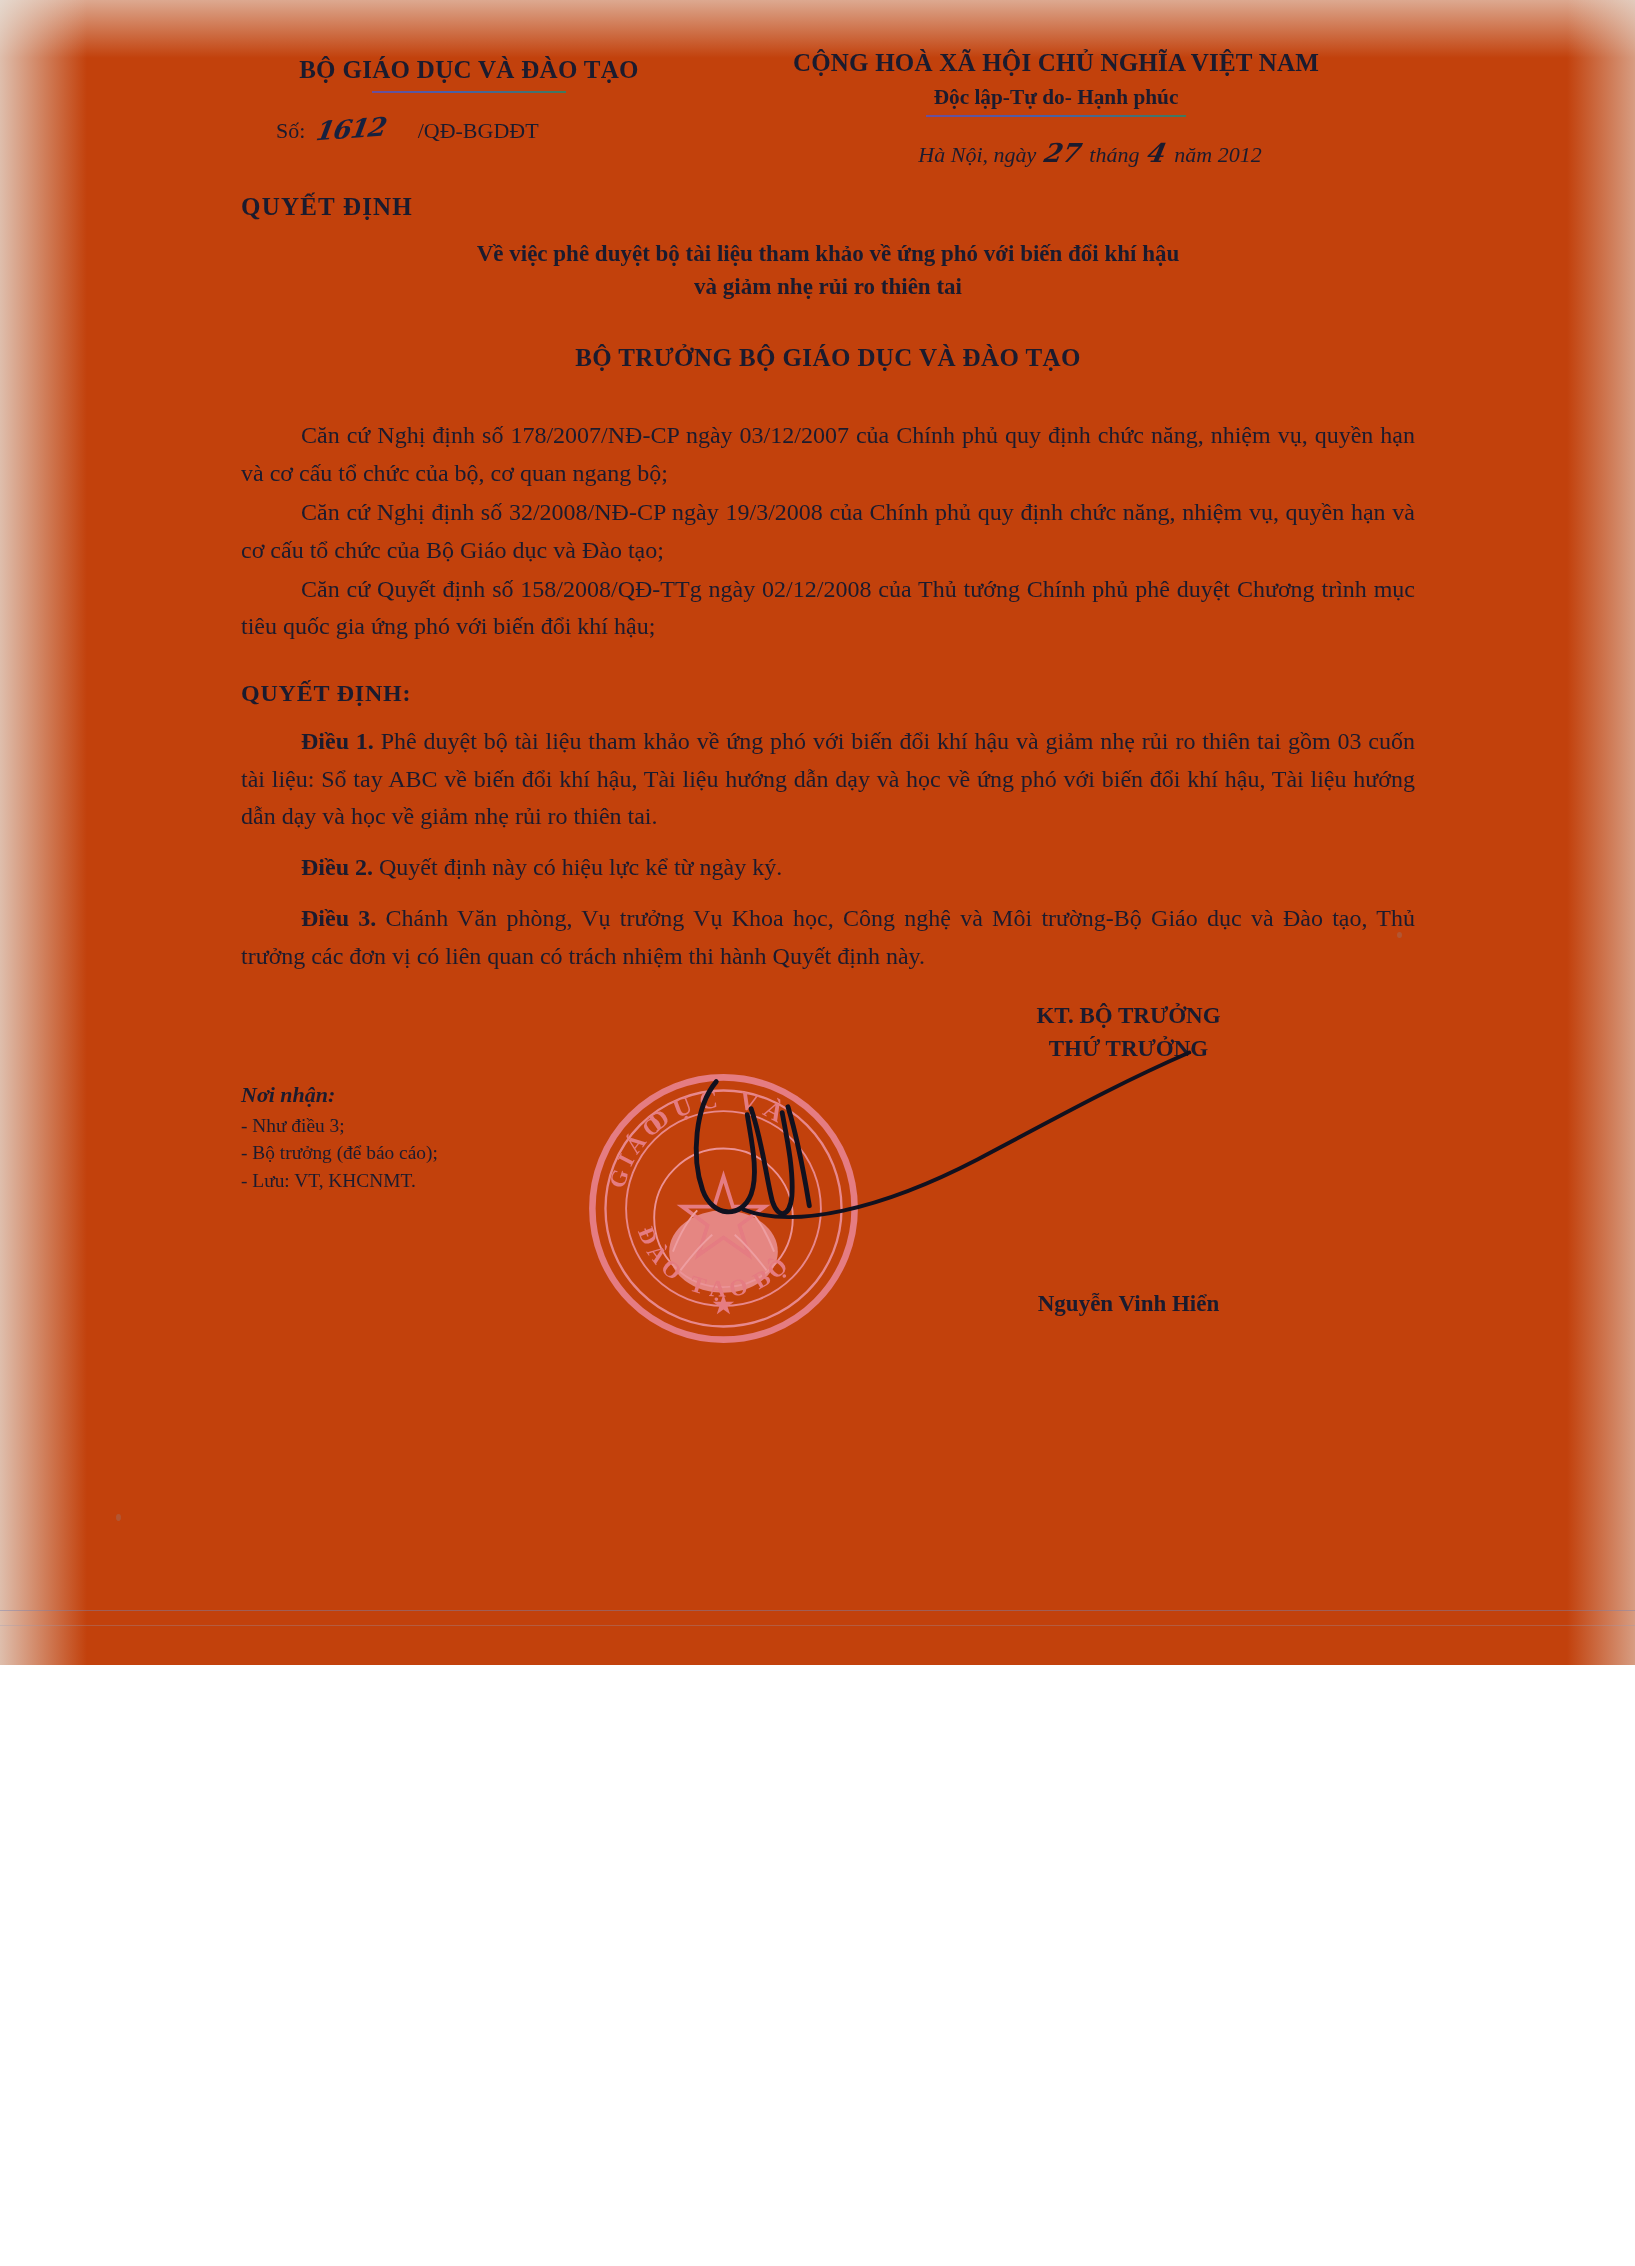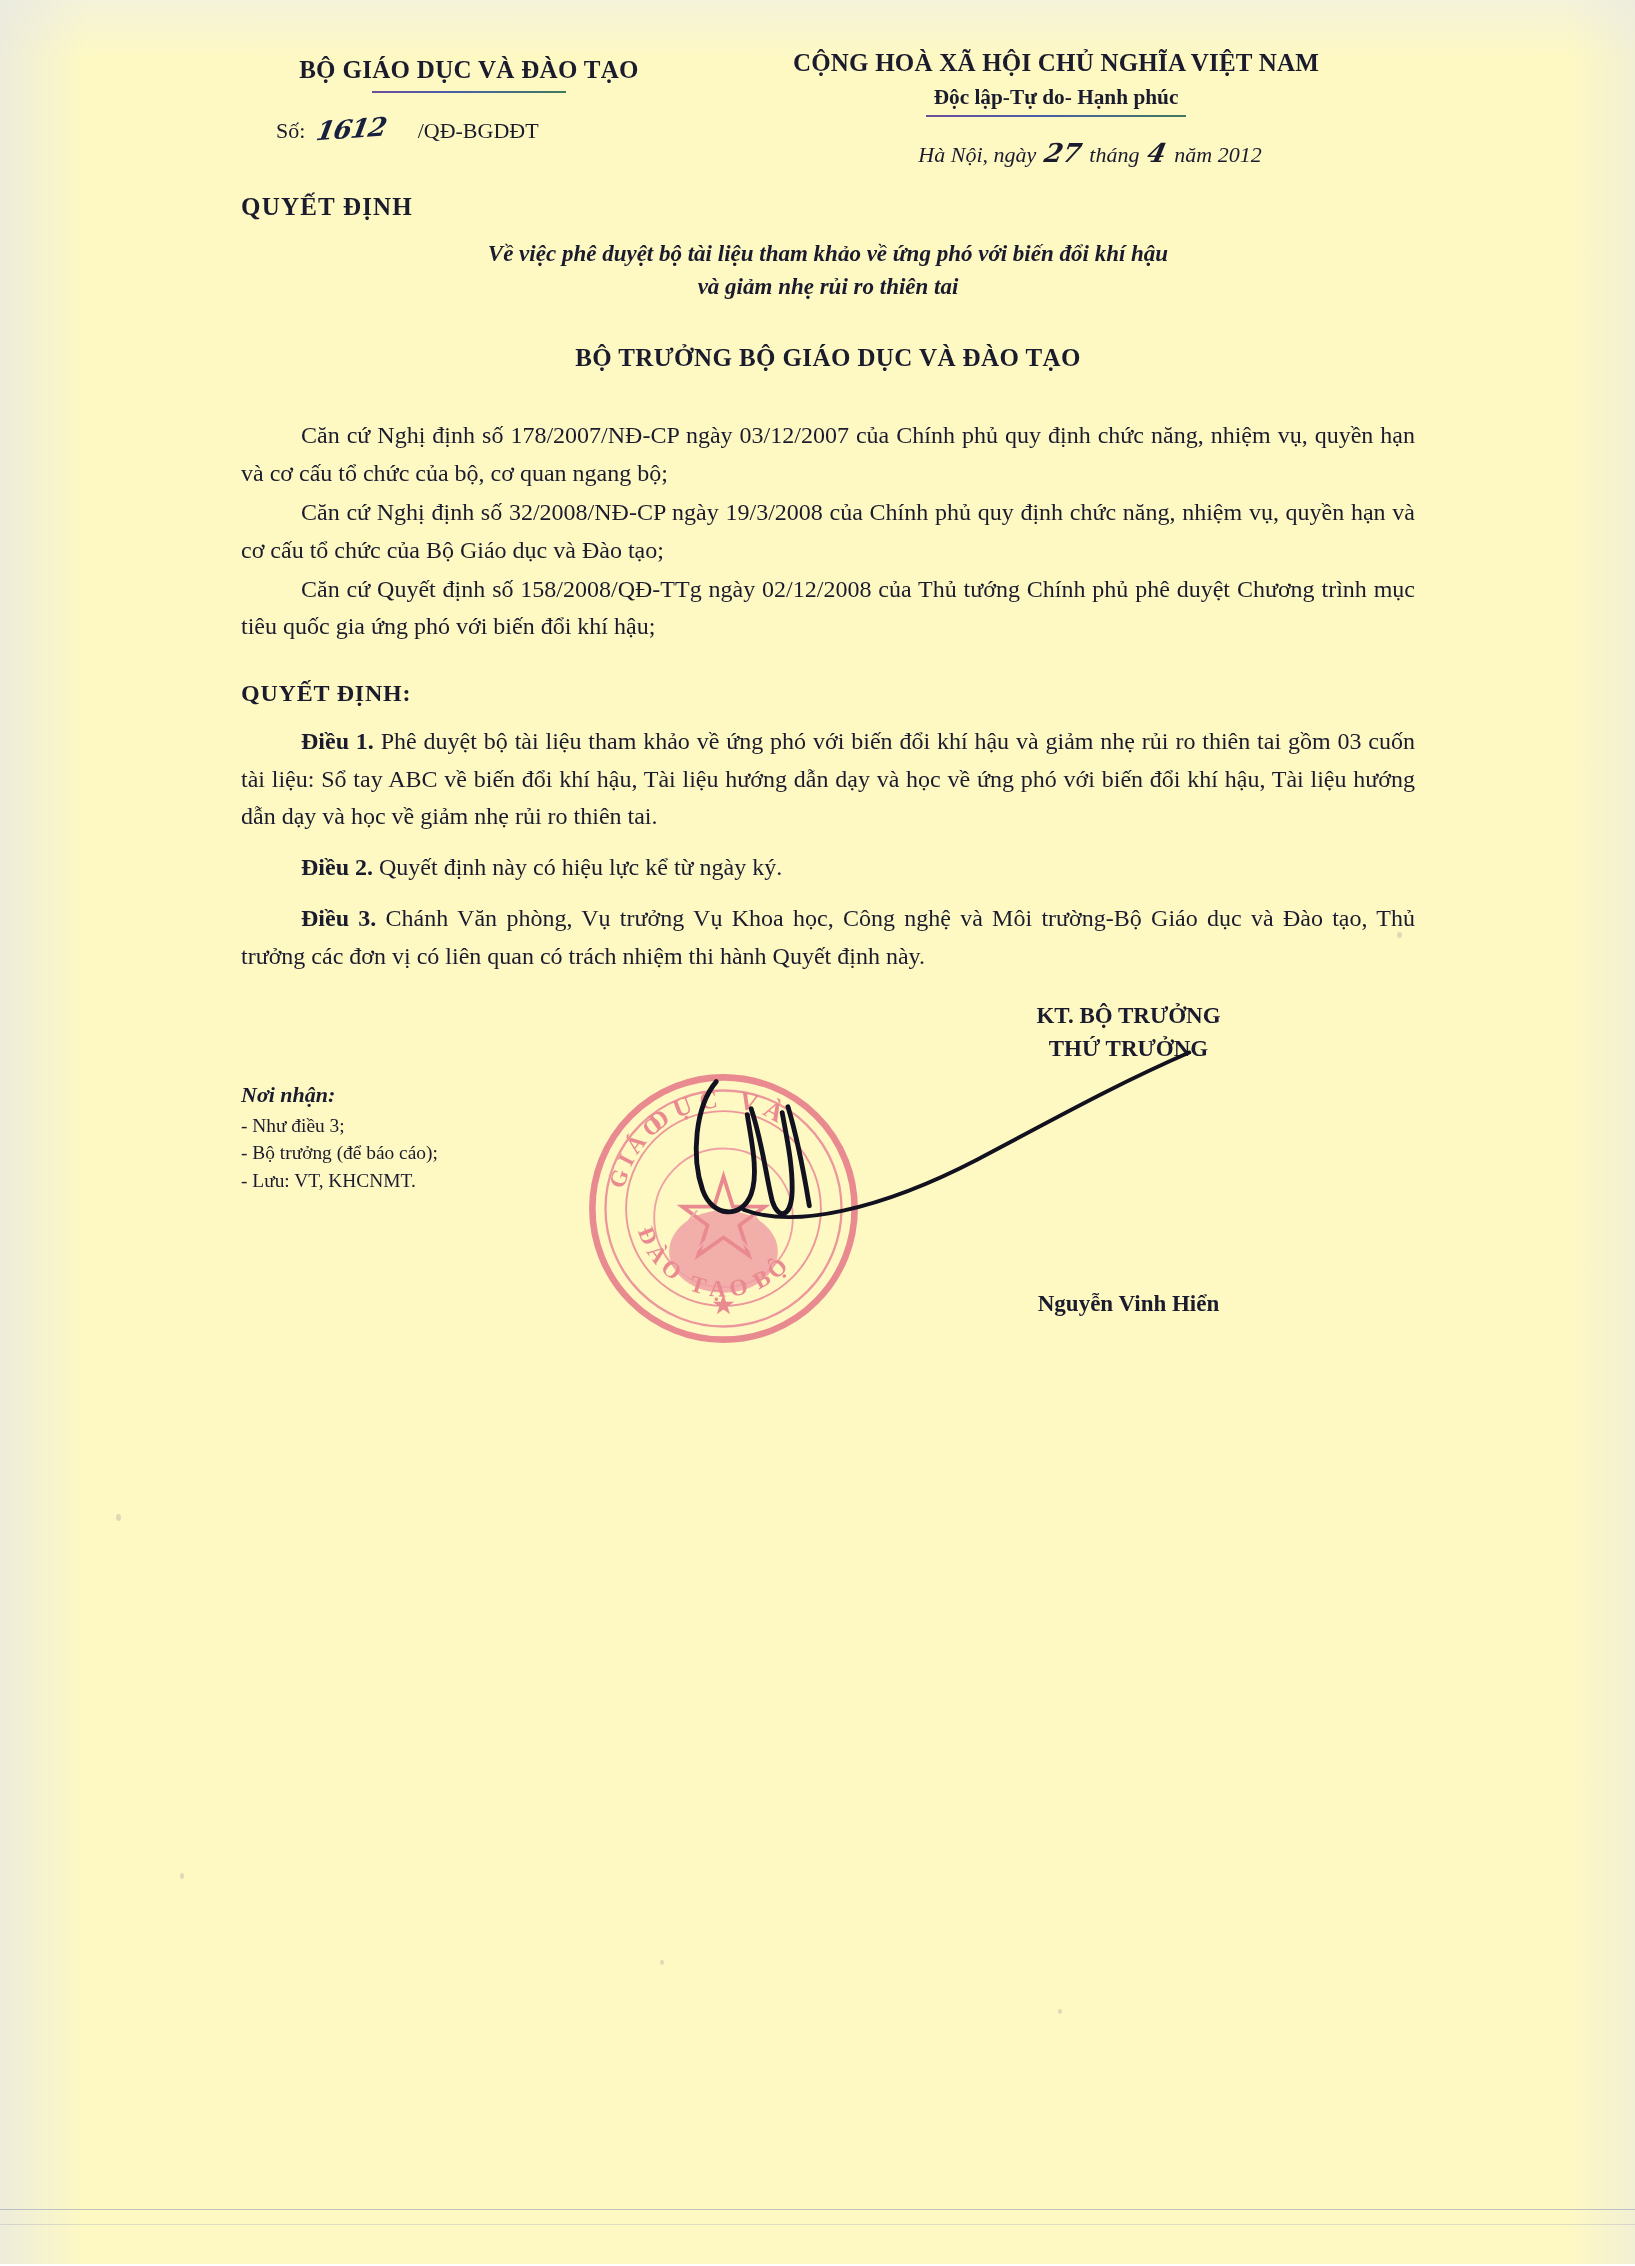--- a/index.html
+++ b/index.html
@@ -7,22 +7,22 @@
     padding: 0;
     background: #ffffff;
   }
   body {
     font-family: "Liberation Serif", "DejaVu Serif", serif;
     color: #1b1b2e;
   }
   .page {
     position: relative;
     width: 1635px;
-    height: 2264px;
-    background: #fef9c3;
+    height: 1665px;
+    background: #c2410c;
     overflow: hidden;
   }
   
   .scan-tint {
     position: absolute;
     inset: 0;
     background:
       linear-gradient(to right, rgba(232,232,226,0.75) 0px, rgba(255,255,255,0) 87px),
       linear-gradient(to left, rgba(232,232,226,0.55) 0px, rgba(255,255,255,0) 68px),
       linear-gradient(to bottom, rgba(238,238,232,0.6) 0px, rgba(255,255,255,0) 58px);
@@ -146,21 +146,20 @@
     font-size: 25px;
     font-weight: bold;
     letter-spacing: 1.2px;
   }
   .doc-subtitle {
     margin-top: 17.5px;
     text-align: center;
     font-size: 23px;
     font-weight: bold;
     line-height: 1.42;
-    font-style: italic;
   }
   .authority {
     margin-top: 41px;
     text-align: center;
     font-size: 25px;
     font-weight: bold;
     letter-spacing: 0.4px;
   }
 
   

